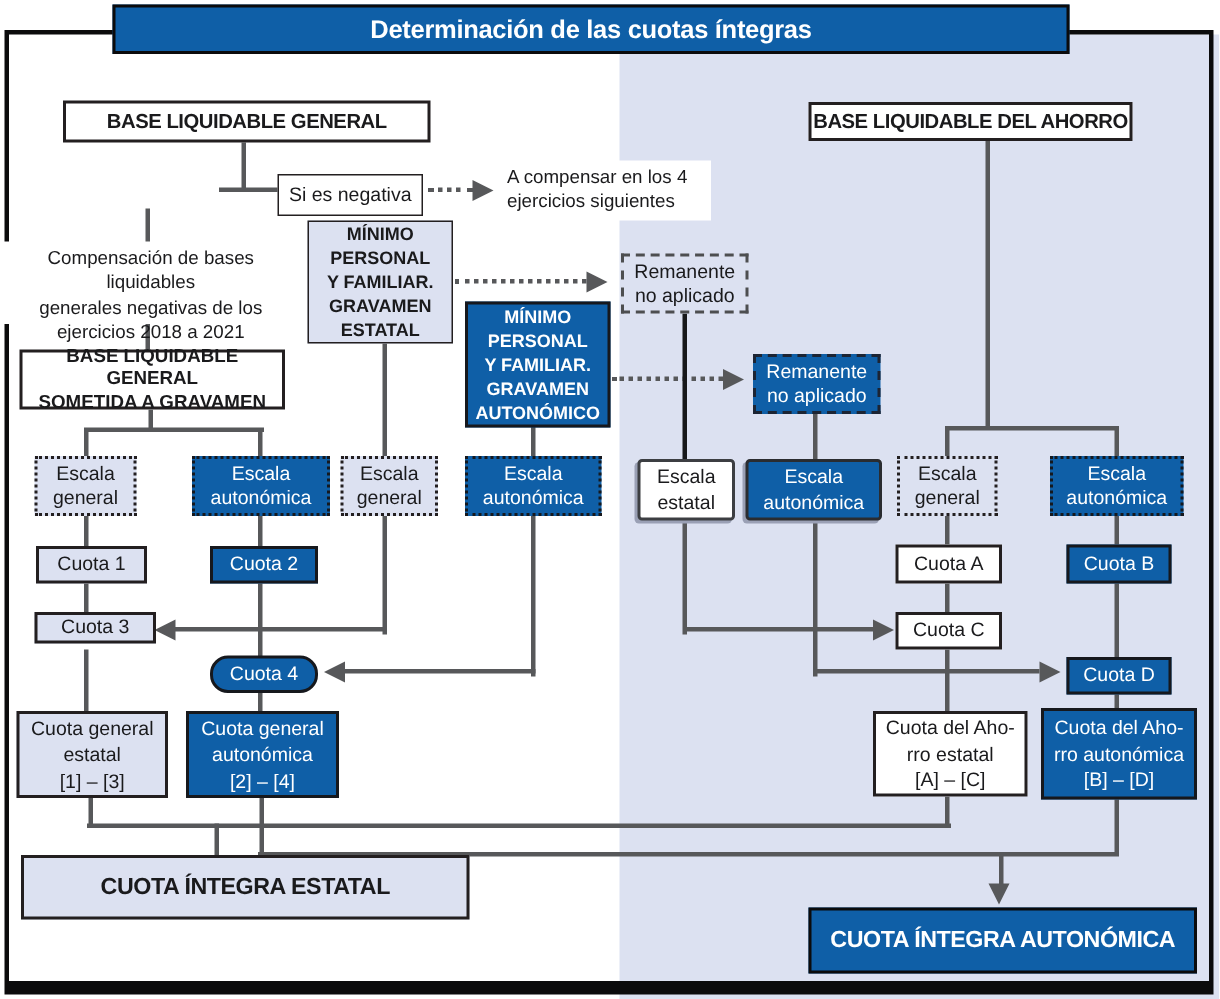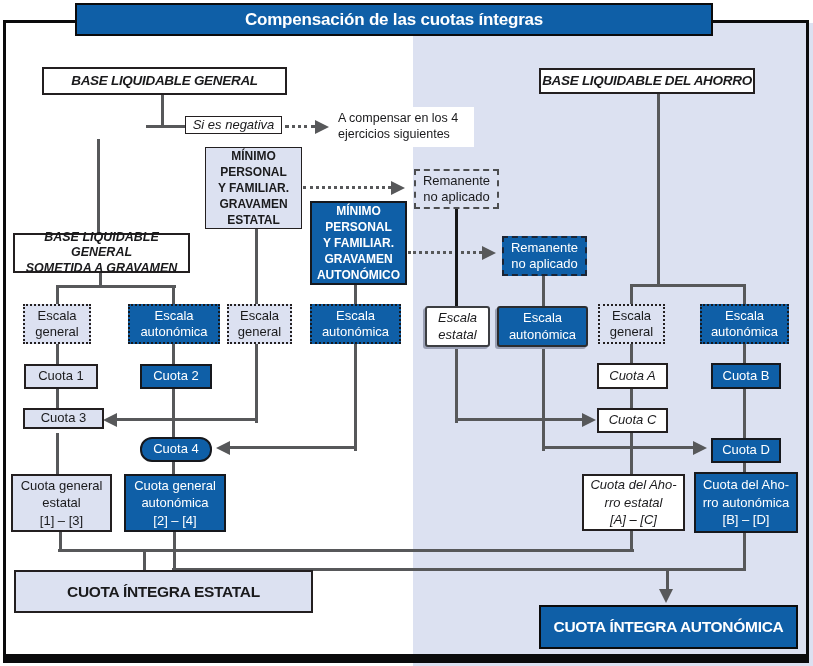--- a/index.html
+++ b/index.html
@@ -15,21 +15,21 @@
     position:absolute;left:75px;top:3px;width:638px;height:33px;box-sizing:border-box;
     background:#0f5fa7;border:2px solid #0b0b0c;color:#fff;
     display:flex;align-items:center;justify-content:center;
     font-weight:bold;font-size:17px;letter-spacing:-0.2px;z-index:6;
   }
   .box{
     position:absolute;box-sizing:border-box;z-index:4;
     display:flex;align-items:center;justify-content:center;
     text-align:center;white-space:pre-line;line-height:1.25;font-size:13px;
   }
-  .white{background:#fff;border:2px solid #231f20;font-style:italic;}
+  .white{background:#fff;border:2px solid #231f20;}
   .lav{background:#dce1f1;border:2px solid #231f20;}
   .blue{background:#0f5fa7;border:2px solid #16181d;color:#fff;}
   .dotted{border-style:dotted;border-width:2px;}
   .dashed{border-style:dashed;border-width:2px;}
   .dashed-gray{border-color:#4d4e50;}
   .shadowed{border-radius:3px;box-shadow:-2px 2px 0 #9aa0b5;}
   .bold{font-weight:bold;}
   .hdr{font-weight:bold;font-size:13.5px;letter-spacing:-0.3px;}
   .big{font-weight:bold;font-size:15.5px;letter-spacing:-0.3px;}
   .small-b{font-weight:bold;font-size:12px;line-height:1.35;}
@@ -44,21 +44,21 @@
   .arr-l{border-top:7px solid transparent;border-bottom:7px solid transparent;border-right:14px solid #57585a;}
   .arr-d{border-left:7px solid transparent;border-right:7px solid transparent;border-top:14px solid #57585a;}
 </style>
 </head>
 <body>
 
 <div class="stage">
 
   <div class="bg-right"></div>
   <div class="frame"></div>
-  <div class="title-bar">Compensación de las cuotas íntegras</div>
+  <div class="title-bar">Determinación de las cuotas íntegras</div>
 
   <div class="vl" style="left:161px;top:94px;height:34px;"></div>
   <div class="hl" style="left:146px;top:125px;width:41px;"></div>
   <div class="dot" style="left:285px;top:125px;width:30px;"></div>
   <div class="arr arr-r" style="left:315px;top:120px;"></div>
   <div class="vl" style="left:97px;top:139px;height:94px;"></div>
   <div class="vl" style="left:99px;top:273px;height:14px;"></div>
   <div class="hl" style="left:56px;top:285px;width:120px;"></div>
   <div class="vl" style="left:56px;top:287px;height:17px;"></div>
   <div class="vl" style="left:172px;top:287px;height:17px;"></div>
@@ -106,23 +106,26 @@
   <div class="vl" style="left:143px;top:549px;height:41px;"></div>
   <div class="arr arr-d" style="left:136px;top:589px;"></div>
   <div class="vl" style="left:173px;top:532px;height:39px;"></div>
   <div class="hl" style="left:172px;top:568px;width:574px;"></div>
   <div class="vl" style="left:743px;top:533px;height:37px;"></div>
   <div class="vl" style="left:666px;top:568px;height:22px;"></div>
   <div class="arr arr-d" style="left:659px;top:589px;"></div>
 
   <div class="txt" style="left:334px;top:107px;width:140px;height:40px;padding:3px 0 0 4px;text-align:left;">A compensar en los 4
 ejercicios siguientes</div>
+  <div class="txt" style="left:2px;top:161px;width:197px;height:55px;padding-top:3px;text-align:center;">Compensación de bases liquidables
+generales negativas de los
+ejercicios 2018 a 2021</div>
 
   <div class="box white hdr" style="left:42px;top:67px;width:245px;height:28px;">BASE LIQUIDABLE GENERAL</div>
-  <div class="box white" style="left:185px;top:116px;width:97px;height:18px;border-width:1.5px;">Si es negativa</div>
+  <div class="box white" style="left:185px;top:116px;width:97px;height:28px;border-width:1.5px;">Si es negativa</div>
   <div class="box white bold" style="left:13px;top:233px;width:177px;height:40px;font-size:12.5px;">BASE LIQUIDABLE GENERAL
 SOMETIDA A GRAVAMEN</div>
   <div class="box lav small-b" style="left:205px;top:147px;width:97px;height:82px;border-width:1.5px;">MÍNIMO
 PERSONAL
 Y FAMILIAR.
 GRAVAMEN
 ESTATAL</div>
   <div class="box blue small-b" style="left:310px;top:201px;width:97px;height:84px;">MÍNIMO
 PERSONAL
 Y FAMILIAR.

